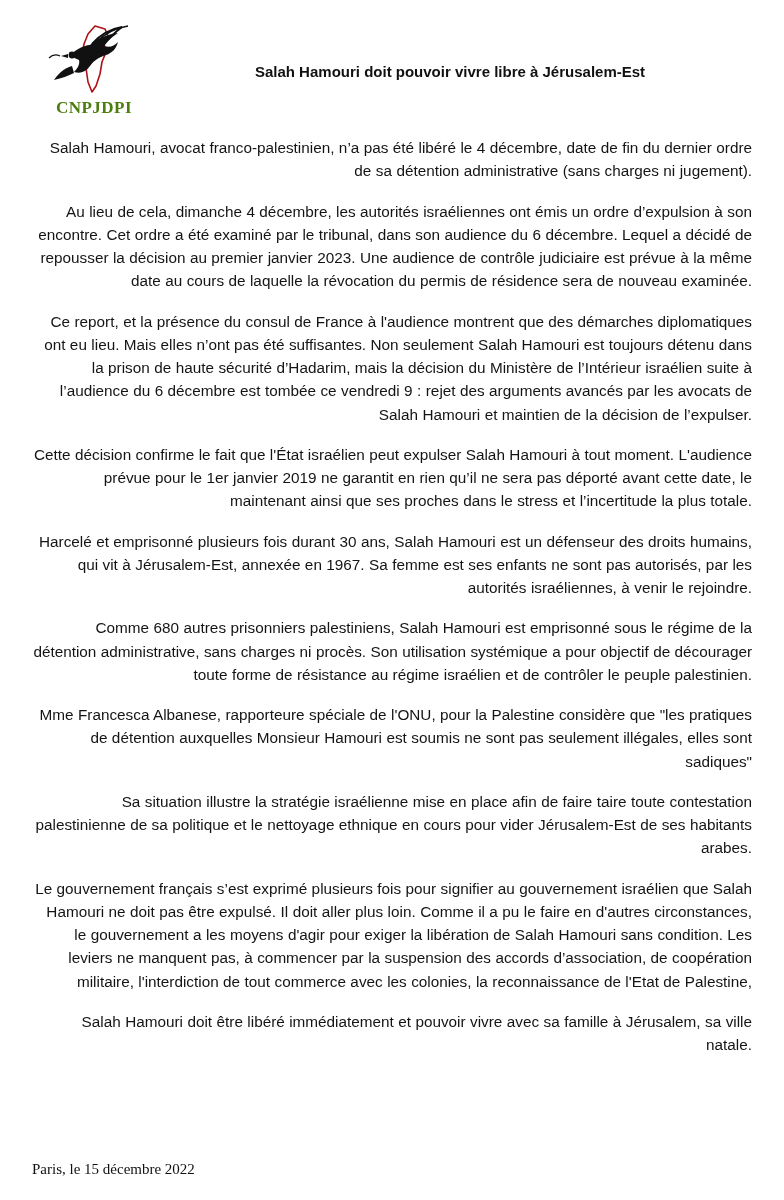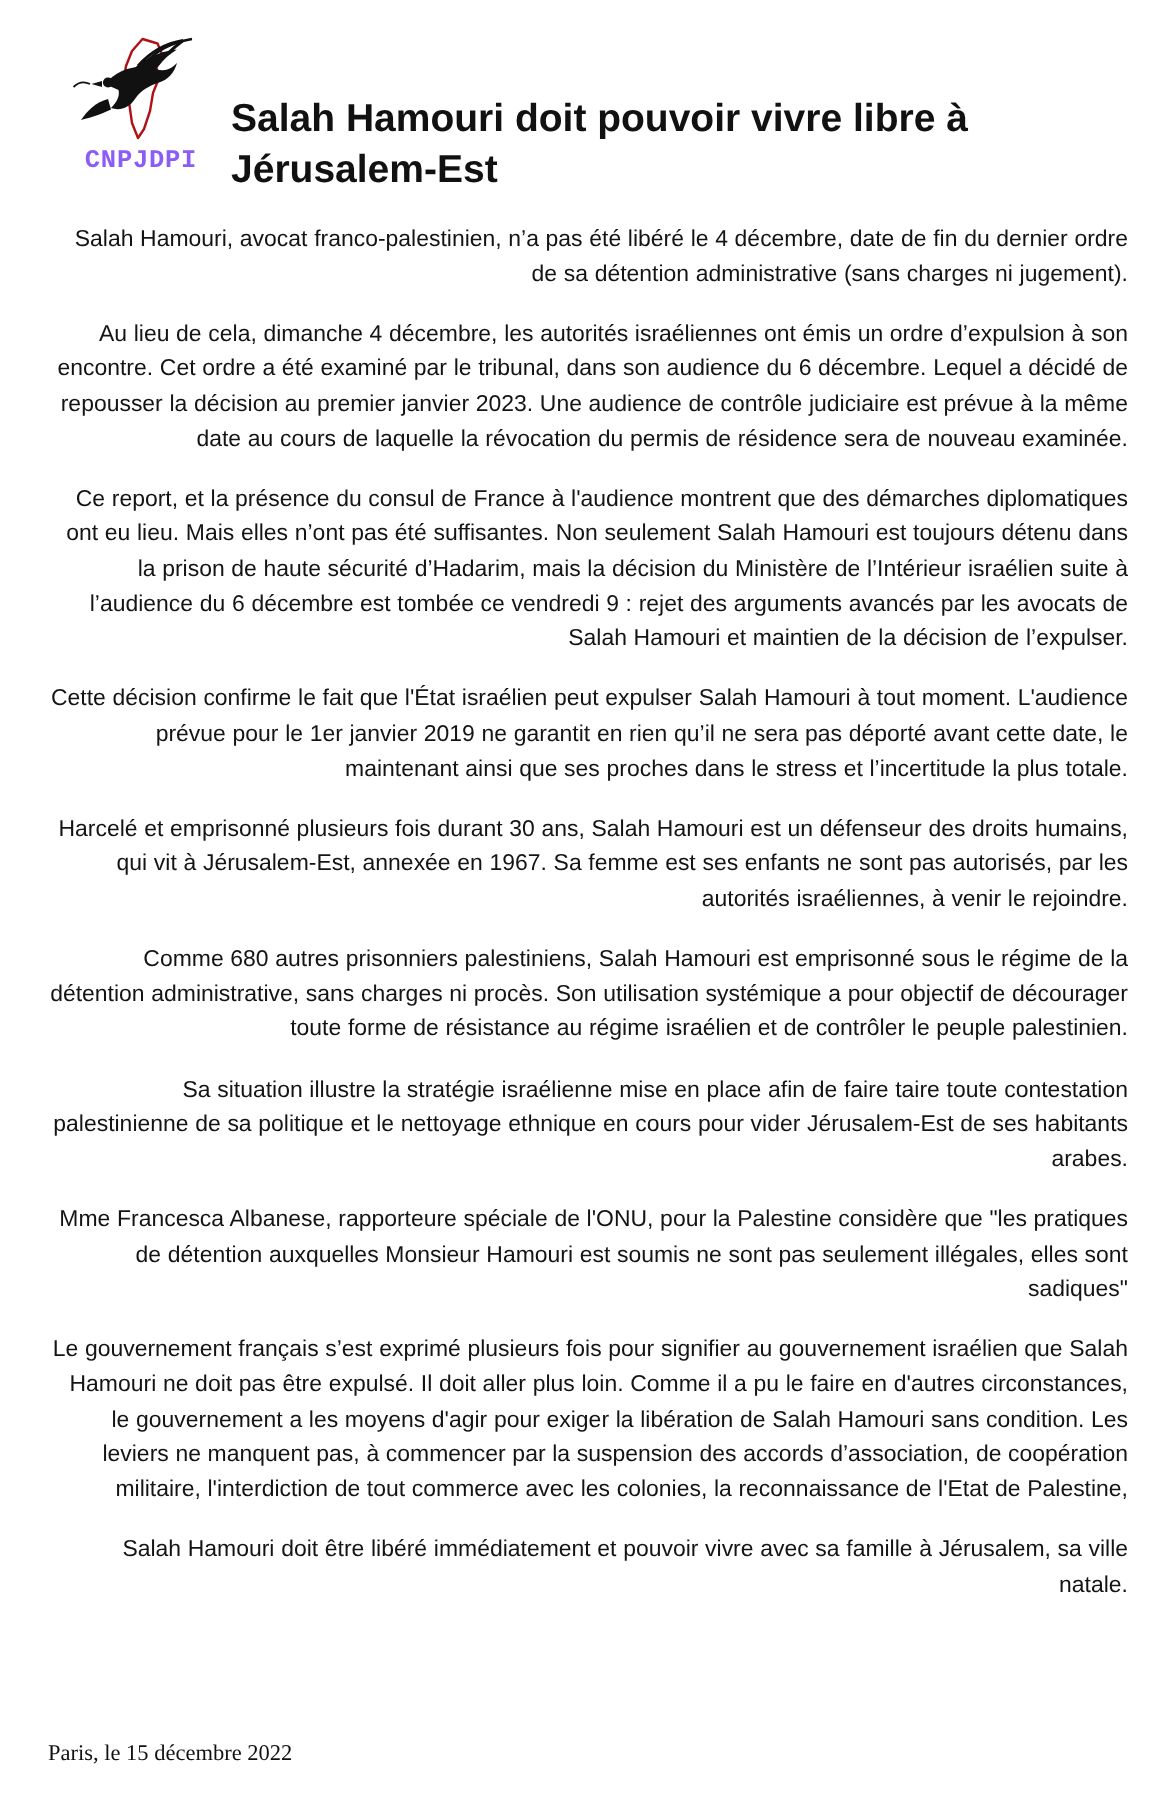--- a/index.html
+++ b/index.html
@@ -39,37 +39,37 @@
     padding-top: 4px;
   }
   .logo-mark {
     position: relative;
     width: 92px;
     height: 74px;
   }
   .logo-mark svg { display: block; }
   .logo-text {
     margin-top: 2px;
-    font-family: Liberation Mono, monospace;
+    font-family: Liberation Serif, serif;
     font-weight: bold;
     font-size: 17px;
     letter-spacing: 0.5px;
-    color: #8b5cf6;
+    color: #4d7c0f;
   }
   .title-wrap {
     flex: 1;
     display: flex;
     align-items: flex-start;
     justify-content: center;
     padding-top: 44px;
   }
   .doc-title {
     font-family: "Liberation Sans", sans-serif;
     font-weight: bold;
-    font-size: 26px;
+    font-size: 15px;
     color: #111111;
     text-align: left;
     line-height: 1.3;
     margin: 0;
     padding-right: 10px;
   }
 
   
   .body-text {
     padding: 0 4px 0 4px;
@@ -129,21 +129,21 @@
     </div>
   </div>
 
   <div class="body-text">
     <p class="para">Salah Hamouri, avocat franco-palestinien, n’a pas été libéré le 4 décembre, date de fin du dernier ordre de sa détention administrative (sans charges ni jugement).</p>
     <p class="para">Au lieu de cela, dimanche 4 décembre, les autorités israéliennes ont émis un ordre d’expulsion à son encontre.  Cet ordre a été examiné par le tribunal, dans son audience du 6 décembre. Lequel a décidé de repousser la décision au premier janvier 2023. Une audience de contrôle judiciaire est prévue à la même date au cours de laquelle la révocation du permis de résidence sera de nouveau examinée.</p>
     <p class="para">Ce report, et la présence du consul de France à l'audience montrent que des démarches diplomatiques ont eu lieu. Mais elles n’ont pas été suffisantes. Non seulement Salah Hamouri est toujours détenu dans la prison de haute sécurité d’Hadarim, mais la décision du Ministère de l’Intérieur israélien suite à l’audience du 6 décembre est tombée ce vendredi 9 : rejet des arguments avancés par les avocats de Salah Hamouri et maintien de la décision de l’expulser.</p>
     <p class="para">Cette décision confirme le fait que l'État israélien peut expulser Salah Hamouri à tout moment. L'audience prévue pour le 1er janvier 2019 ne garantit en rien qu’il ne sera pas déporté avant cette date, le maintenant ainsi que ses proches dans le stress et l’incertitude la plus totale.</p>
     <p class="para"> Harcelé et emprisonné plusieurs fois durant 30 ans, Salah Hamouri est un défenseur des droits humains, qui vit à Jérusalem-Est, annexée en 1967.  Sa femme est ses enfants ne sont pas autorisés, par les autorités israéliennes, à venir le rejoindre.</p>
     <p class="para">Comme 680 autres prisonniers palestiniens, Salah Hamouri est emprisonné sous le régime de la détention administrative, sans charges ni procès.  Son utilisation systémique a pour objectif de décourager toute forme de résistance au régime israélien et de contrôler le peuple palestinien.</p>
+    <p class="para">Mme Francesca Albanese, rapporteure spéciale de l'ONU, pour la Palestine considère que "les pratiques de détention auxquelles Monsieur Hamouri est soumis ne sont pas seulement illégales, elles sont sadiques"</p>
     <p class="para">Sa situation illustre la stratégie israélienne mise en place afin de faire taire toute contestation palestinienne de sa politique et le nettoyage ethnique en cours pour vider Jérusalem-Est de ses habitants arabes.</p>
-    <p class="para">Mme Francesca Albanese, rapporteure spéciale de l'ONU, pour la Palestine considère que "les pratiques de détention auxquelles Monsieur Hamouri est soumis ne sont pas seulement illégales, elles sont sadiques"</p>
     <p class="para">Le gouvernement français s’est exprimé plusieurs fois pour signifier au gouvernement israélien que Salah Hamouri ne doit pas être expulsé. Il doit aller plus loin. Comme il a pu le faire en d'autres circonstances, le gouvernement a les moyens d'agir pour exiger la libération de Salah Hamouri sans condition. Les leviers ne manquent pas, à commencer par la suspension des accords d’association, de coopération militaire, l'interdiction de tout commerce avec les colonies, la reconnaissance de l'Etat de Palestine,</p>
     <p class="para">Salah Hamouri doit être libéré immédiatement et pouvoir vivre avec sa famille à Jérusalem, sa ville natale.</p>
   </div>
 
   <div class="footer">Paris, le 15 décembre 2022</div>
 
 </div>
 
 </body></html>

